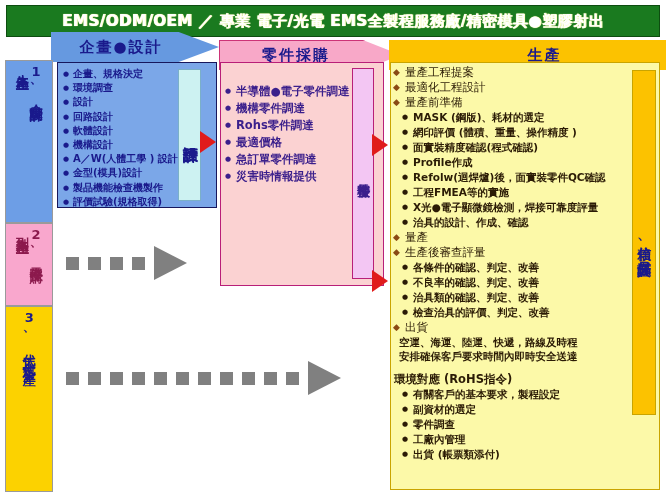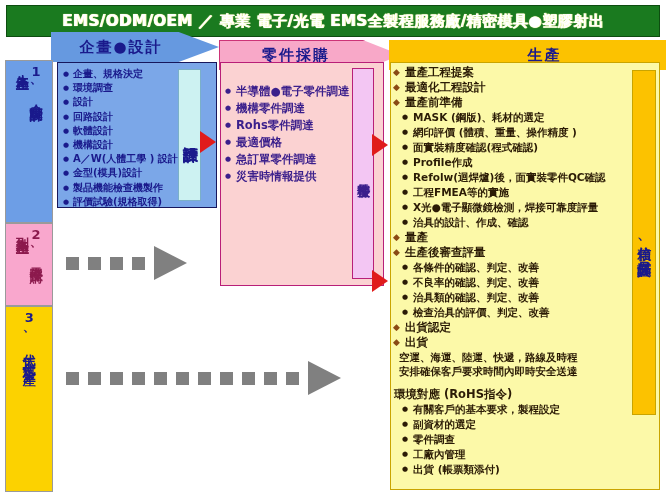--- a/index.html
+++ b/index.html
@@ -140,21 +140,21 @@
   
   .box-yellow{
     position:absolute;left:390px;top:62px;width:270px;height:428px;
     background:#fcf9a8;
     border:1px solid #c9a400;
     box-sizing:border-box;
     padding:2px 0 0 2px;
   }
   .y-list{margin:0;padding:0;list-style:none;}
   .y-d{
-    font-size:11.5px;color:#2b1b05;font-weight:bold;
+    font-size:11.5px;color:#2b1b05;font-weight:normal;
     line-height:15px;position:relative;padding-left:12px;white-space:nowrap;
   }
   .y-d:before{
     content:"\25C6";position:absolute;left:0;top:0;color:#8a4a14;font-size:9px;line-height:15px;
   }
   .y-b{
     font-size:10.5px;color:#2b1b05;font-weight:bold;
     line-height:15px;position:relative;padding-left:20px;white-space:nowrap;
   }
   .y-b:before{
@@ -276,21 +276,20 @@
         <div class="y-b">Refolw(迴焊爐)後，面實裝零件QC確認</div>
         <div class="y-b">工程FMEA等的實施</div>
         <div class="y-b">X光●電子顯微鏡檢測，焊接可靠度評量</div>
         <div class="y-b">治具的設計、作成、確認</div>
         <div class="y-d">量產</div>
         <div class="y-d">生產後審查評量</div>
         <div class="y-b">各條件的確認、判定、改善</div>
         <div class="y-b">不良率的確認、判定、改善</div>
         <div class="y-b">治具類的確認、判定、改善</div>
         <div class="y-b">檢查治具的評價、判定、改善</div>
-        <div class="y-d">出貨認定</div>
         <div class="y-d">出貨</div>
         <div class="y-p">空運、海運、陸運、快遞，路線及時程</div>
         <div class="y-p">安排確保客戶要求時間內即時安全送達</div>
         <div class="y-gap"></div>
         <div class="y-h">環境對應 (RoHS指令)</div>
         <div class="y-b">有關客戶的基本要求，製程設定</div>
         <div class="y-b">副資材的選定</div>
         <div class="y-b">零件調查</div>
         <div class="y-b">工廠內管理</div>
         <div class="y-b">出貨 (帳票類添付)</div>

